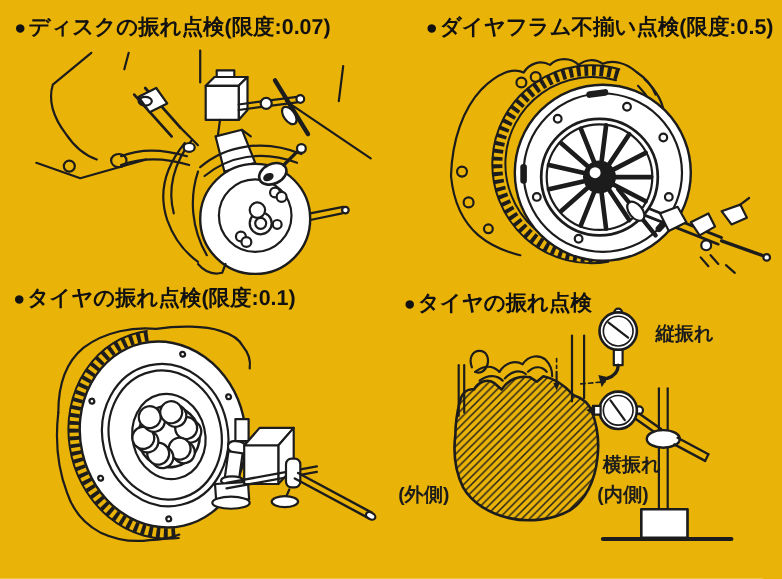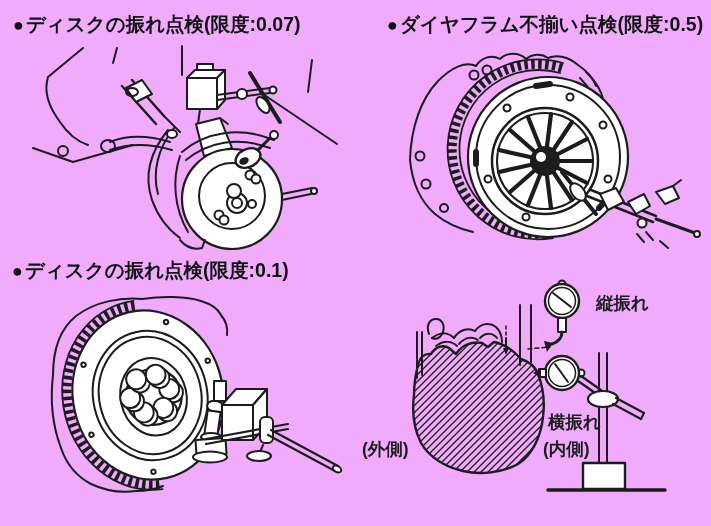--- a/index.html
+++ b/index.html
@@ -1,16 +1,16 @@
 <!DOCTYPE html>
 <html><head>
 <meta charset="utf-8">
 <style>
   html,body{margin:0;padding:0;}
-  .page{position:relative;width:711px;height:526px;background:#f0abfc;overflow:hidden;
+  .page{position:relative;width:711px;height:526px;background:#eab308;overflow:hidden;
         font-family:"Liberation Sans",sans-serif;color:#111;}
   .fig-title{position:absolute;margin:0;font-size:19.5px;font-weight:700;
              white-space:nowrap;letter-spacing:0;color:#111;}
   .fig-title .bullet{font-size:18px;margin-right:2px;}
   .fig-svg{position:absolute;}
   svg text{font-family:"Liberation Sans",sans-serif;font-weight:600;}
 </style>
 </head>
 <body>
 
@@ -162,21 +162,21 @@
         <path d="M283,141 L291,135"></path>
         <circle cx="252" cy="178" r="4.5" fill="#fff"></circle>
         <path d="M247,189 L254,197"></path>
         <path d="M256,187 L263,195"></path>
         <path d="M270,196 L278,203"></path>
       </g>
     </g>
   </svg>
 
   <h2 class="fig-title" style="left:12px;top:257px;">
-    <span class="bullet">●</span><span>ディスクの振れ点検(限度:0.1)</span>
+    <span class="bullet">●</span><span>タイヤの振れ点検(限度:0.1)</span>
   </h2>
   <svg class="fig-svg" style="left:20px;top:295px;" width="330" height="231" viewBox="0 0 330 231">
     <g stroke="#1c1c1c" stroke-width="2" fill="none" stroke-linecap="round" stroke-linejoin="round">
       <g>
         <path d="M33,80 C33,55 40,34 56,21 C76,6 102,2 122,4 C142,1 166,1 181,6 C191,9 198,14 201,20 C206,26 208,33 207,40"></path>
         <path d="M33,80 C30,106 33,132 41,153 C46,168 56,181 71,189 C86,196 102,198 116,196 C126,196 136,194 143,191"></path>
       </g>
       <g transform="rotate(-13 128 100)">
         <path d="M135,5 A85,95 0 1 0 121,195" stroke-width="1.8"></path>
         <path d="M135,10 A80,90 0 1 0 121,190" stroke-width="9" stroke-dasharray="3.5 3.4" stroke-linecap="butt"></path>
@@ -223,20 +223,23 @@
         <rect x="240" y="122" width="13" height="26" rx="5" fill="#fff"></rect>
         <path d="M243,150 L240,157"></path>
         <ellipse cx="239" cy="161" rx="12" ry="5" fill="#fff"></ellipse>
         <path d="M248,140 L315,176" stroke-width="2.2"></path>
         <path d="M251,135 L318,171" stroke-width="2.2"></path>
         <ellipse cx="317" cy="174" rx="4.5" ry="3" transform="rotate(28 317 174)" fill="#fff"></ellipse>
       </g>
     </g>
   </svg>
 
+  <h2 class="fig-title" style="left:367px;top:262px;">
+    <span class="bullet">●</span><span>タイヤの振れ点検</span>
+  </h2>
   <svg class="fig-svg" style="left:360px;top:278px;" width="350" height="248" viewBox="0 0 350 248">
     <defs>
       <pattern id="hatch" width="7" height="7" patternUnits="userSpaceOnUse">
         <path d="M0,7 L7,0 M-2,2 L2,-2 M5,9 L9,5" stroke="#1c1c1c" stroke-width="1.3"></path>
       </pattern>
     </defs>
     <g stroke="#1c1c1c" stroke-width="2" fill="none" stroke-linecap="round" stroke-linejoin="round">
       <g>
         <path d="M58,87 C60,79 65,75 71,76 C75,69 83,66 89,70 L96,76 C102,67 112,63 122,65 L128,69 L134,64 C144,66 154,73 161,81 C170,84 176,90 178,96 C183,109 185,124 183,139 C181,159 172,177 158,186 C142,195 120,197 103,193 C85,189 69,179 61,165 C54,151 52,133 54,117 C54,105 56,95 58,87 Z" fill="url(#hatch)" stroke-width="2.4"></path>
       </g>

